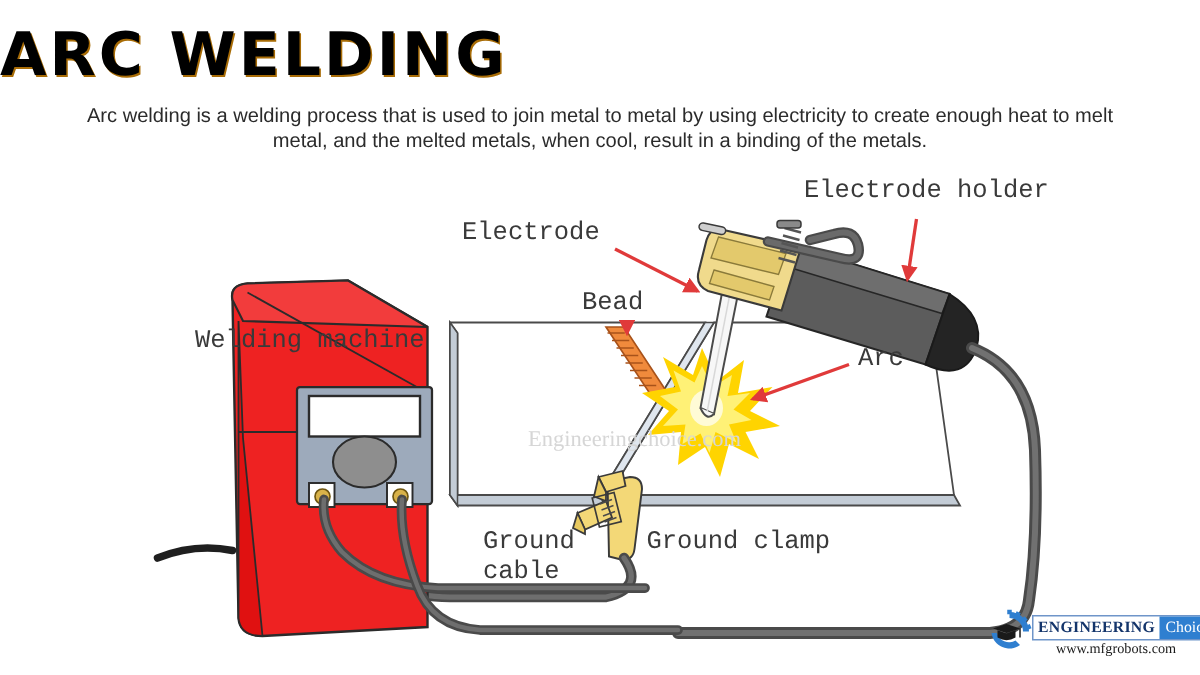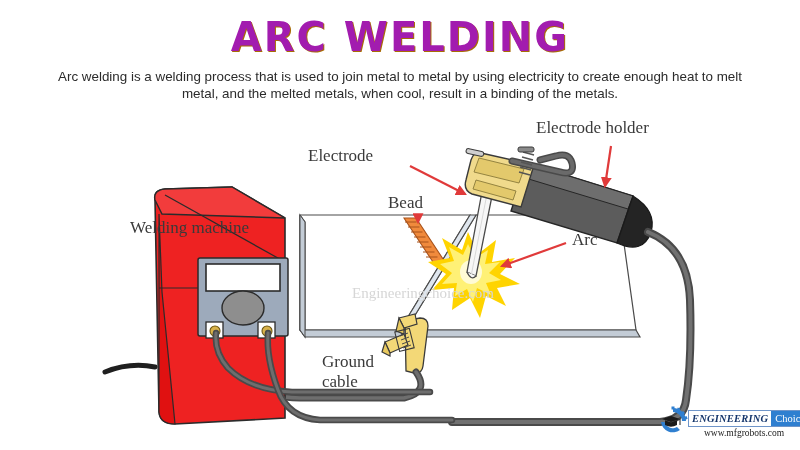--- a/index.html
+++ b/index.html
@@ -20,42 +20,41 @@
     left: 0;
     top: 0;
     width: 800px;
     height: 450px;
   }
   .title-text {
     position: absolute;
     left: 0;
     top: 14px;
     width: 800px;
-    text-align: center;
     font-family: "DejaVu Sans", sans-serif;
     font-weight: bold;
     font-size: 40px;
     letter-spacing: 2px;
-    color: #a21caf;
+    color: #000000;
     text-shadow: 1px 1px 0 #a86c06;
   }
   .subtitle-text {
     position: absolute;
     left: 40px;
     top: 68px;
     width: 720px;
     text-align: center;
     font-family: Liberation Sans, sans-serif;
     font-size: 13.4px;
     line-height: 17px;
     color: #2b2b2b;
   }
   .lbl {
     position: absolute;
-    font-family: Liberation Serif, serif;
+    font-family: Liberation Mono, monospace;
     font-size: 17px;
     color: #3a3a3a;
     white-space: nowrap;
     line-height: 19px;
   }
   .watermark {
     position: absolute;
     left: 352px;
     top: 285px;
     font-family: "Liberation Serif", serif;
@@ -82,21 +81,20 @@
     background: #ffffff;
   }
   .logo-eng {
     font-family: "Liberation Serif", serif;
     font-size: 10.5px;
     font-weight: bold;
     color: #14356b;
     padding: 0 3px;
     line-height: 15px;
     letter-spacing: .2px;
-    font-style: italic;
   }
   .logo-choice {
     font-family: "Liberation Serif", serif;
     font-size: 10.5px;
     color: #ffffff;
     background: #2f7fd0;
     padding: 0 4px;
     line-height: 15px;
   }
   .logo-url {
@@ -283,20 +281,21 @@
 
   <div class="lbl" style="left:536px; top:118px;">Electrode holder</div>
 
   <div class="lbl" style="left:388px; top:193px;">Bead</div>
 
   <div class="lbl" style="left:572px; top:230px;">Arc</div>
 
   <div class="lbl" style="left:322px; top:352px;">Ground</div>
   <div class="lbl" style="left:322px; top:372px;">cable</div>
 
+  <div class="lbl" style="left:431px; top:352px;">Ground clamp</div>
 
 
   <div class="watermark">Engineeringchoice.com</div>
 
   <div id="logo">
     <svg id="logo-mark" viewBox="0 0 30 30">
       <g fill="#2f7fd0">
         <path d="M15 2 A13 13 0 0 1 28 15 L24 15 A9 9 0 0 0 15 6 Z"></path>
         <g>
           <rect x="13.5" y="0.5" width="3" height="3"></rect>

